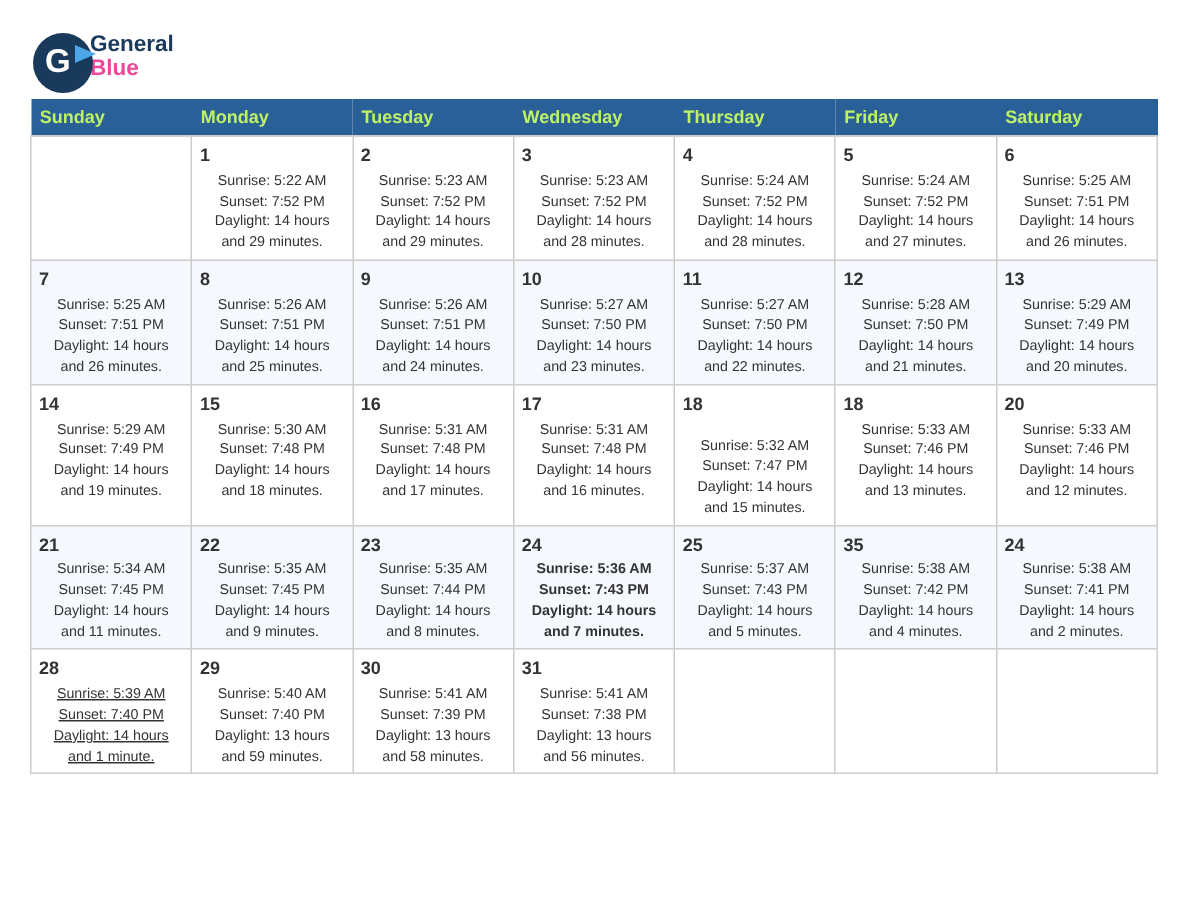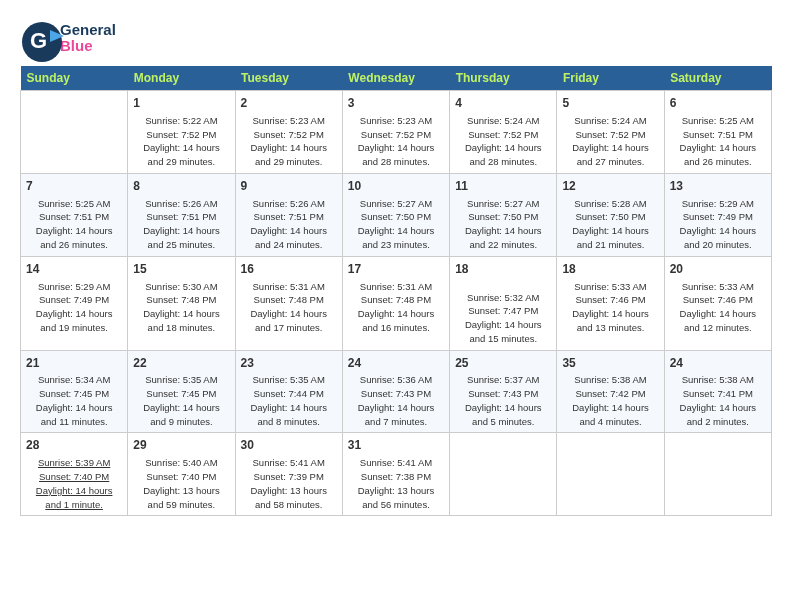--- a/index.html
+++ b/index.html
@@ -286,21 +286,21 @@
         </td>
         <td>
           <span class="day-num">23</span>
           <div class="day-info" style="white-space: pre-line;">Sunrise: 5:35 AM
 Sunset: 7:44 PM
 Daylight: 14 hours
 and 8 minutes.</div>
         </td>
         <td>
           <span class="day-num">24</span>
-          <div class="day-info" style="white-space: pre-line;">Sunrise: 5:36 AM
+          <div class="day-info" style="white-space: pre-line; font-weight: bold;">Sunrise: 5:36 AM
 Sunset: 7:43 PM
 Daylight: 14 hours
 and 7 minutes.</div>
         </td>
         <td>
           <span class="day-num">25</span>
           <div class="day-info" style="white-space: pre-line;">Sunrise: 5:37 AM
 Sunset: 7:43 PM
 Daylight: 14 hours
 and 5 minutes.</div>

